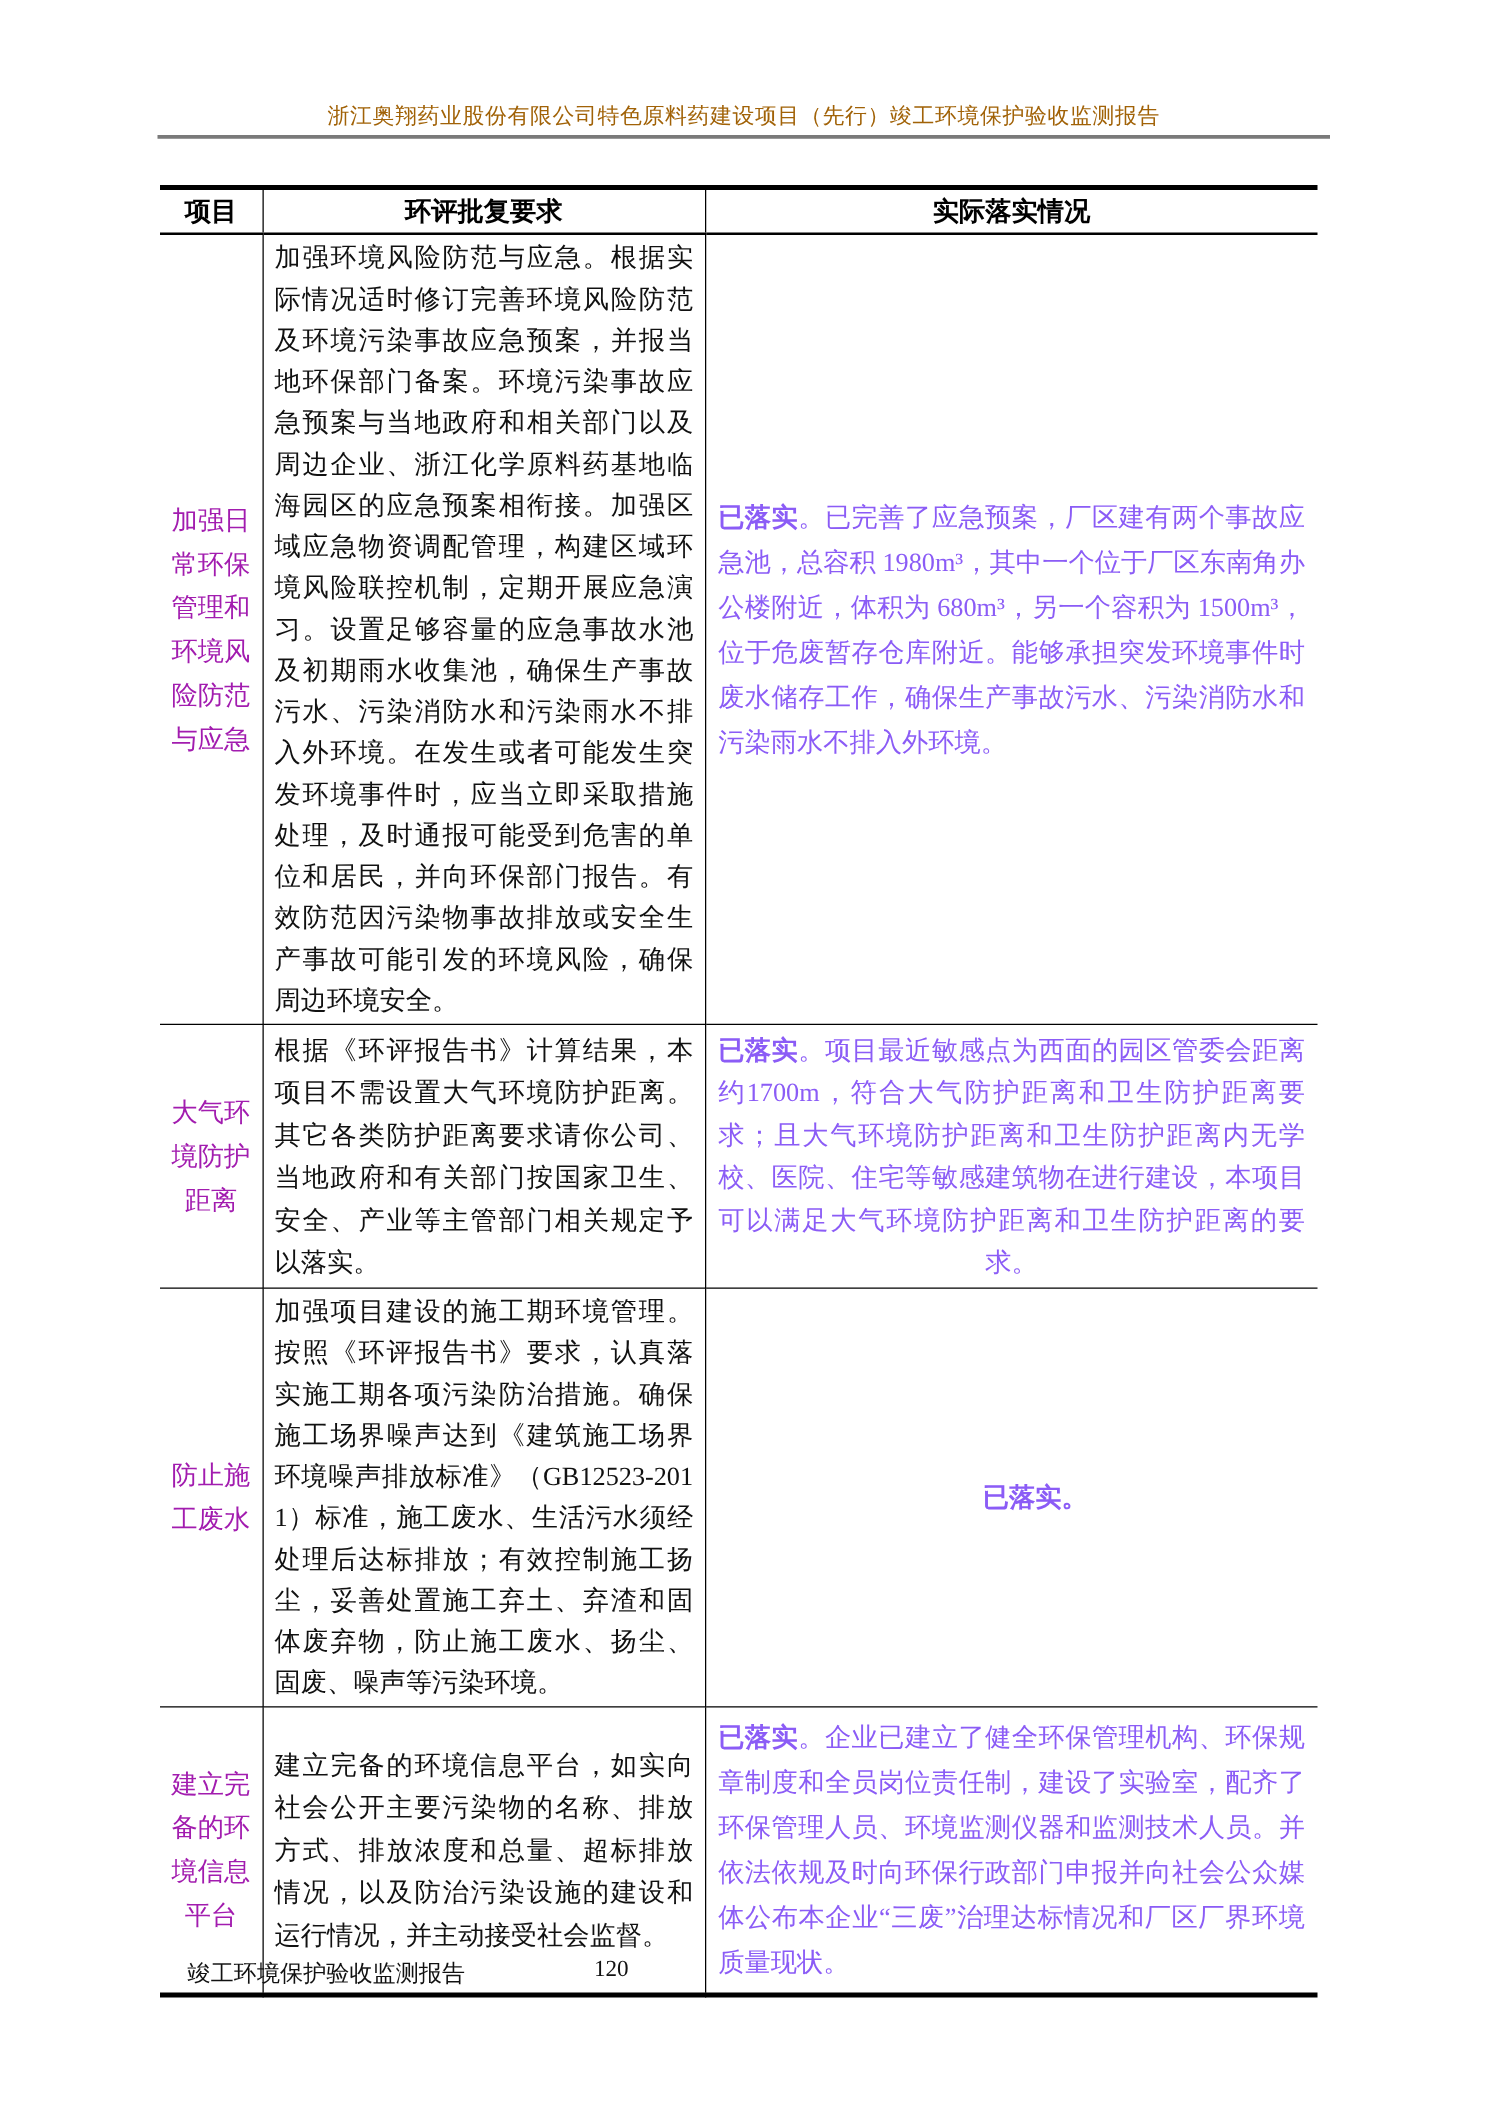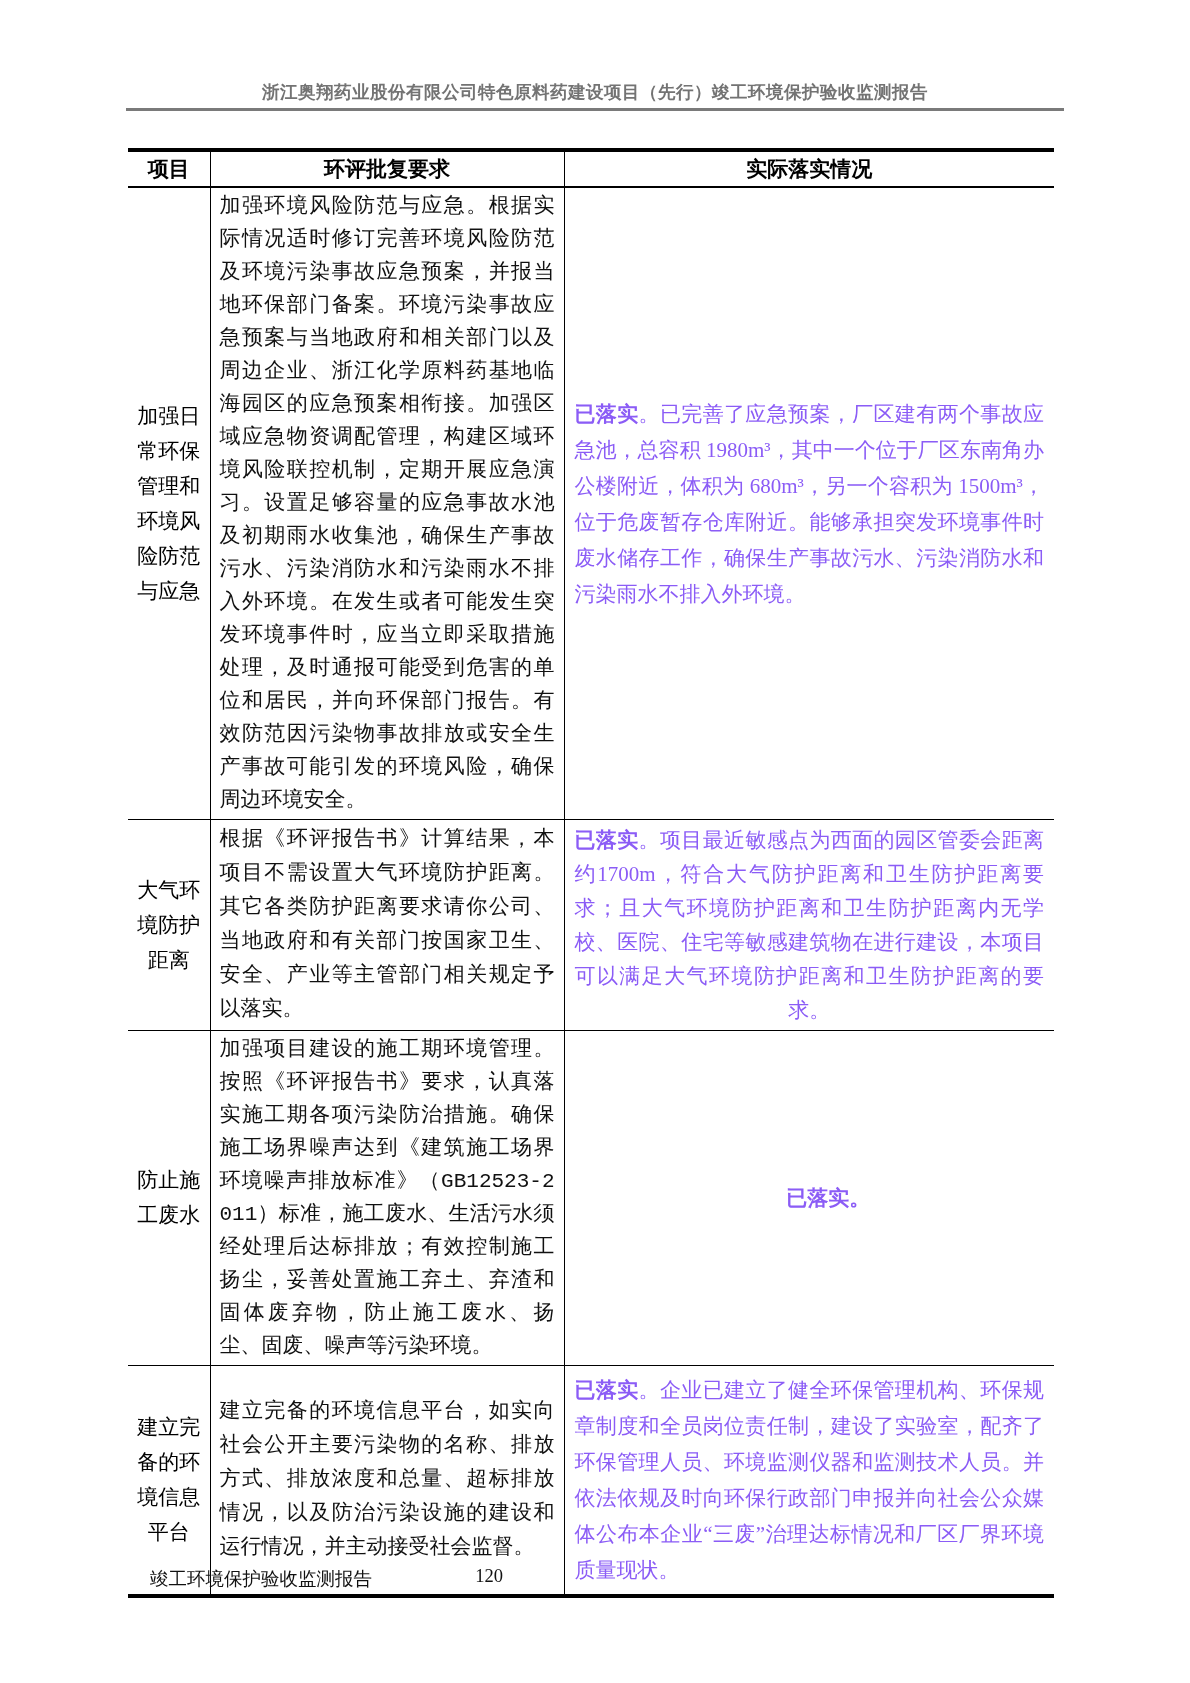--- a/index.html
+++ b/index.html
@@ -5,21 +5,21 @@
   html,body{margin:0;padding:0;}
   body{
     width:1190px;height:1683px;
     background:#ffffff;color:#000;
     font-family:"Liberation Serif","DejaVu Serif",serif;
     position:relative;overflow:hidden;
   }
   .page-header-title{
     position:absolute;top:80px;left:60px;right:60px;
     text-align:center;font-size:17.5px;letter-spacing:.5px;
-    color:#737373;white-space:nowrap;font-weight:bold;
+    color:#a16207;white-space:nowrap;
   }
   .header-rule{
     position:absolute;top:108px;left:126px;width:938px;
     border-bottom:3px solid #7a7a7a;height:0;
   }
   table.approval-table{
     position:absolute;top:148px;left:128px;width:926px;
     border-collapse:collapse;table-layout:fixed;
     border-top:4.5px solid #000;border-bottom:4.5px solid #000;
   }
@@ -31,24 +31,24 @@
   .approval-table th:first-child,.approval-table td:first-child{border-left:none;}
   .approval-table th:last-child,.approval-table td:last-child{border-right:none;margin-left:22px;}
   .approval-table thead th{
     height:34px;font-weight:bold;padding:0 4px;
     border-bottom:2px solid #000;
   }
   .col-item{width:82px;}
   .col-req{width:354px;}
   .col-status{width:490px;}
   td.item-cell{
-    text-align:center;line-height:35px;padding:2px 8px;color:#000000;
+    text-align:center;line-height:35px;padding:2px 8px;color:#a21caf;
   }
   td.req-cell{
-    text-align:justify;line-height:33px;padding:2px 9px;color:#111;font-family:Liberation Mono, monospace;
+    text-align:justify;line-height:33px;padding:2px 9px;color:#111;
   }
   td.status-cell{
     text-align:justify;line-height:36px;padding:3px 10px;color:#8b5cf6;
   }
   td.status-cell b{font-weight:bold;}
   tr.row-r1{height:557px;}
   tr.row-r2{height:182px;}
   tr.row-r3{height:294px;}
   tr.row-r4{height:230px;}
   tr.row-r2 td.status-cell{text-align:justify;text-align-last:center;line-height:34px;}

